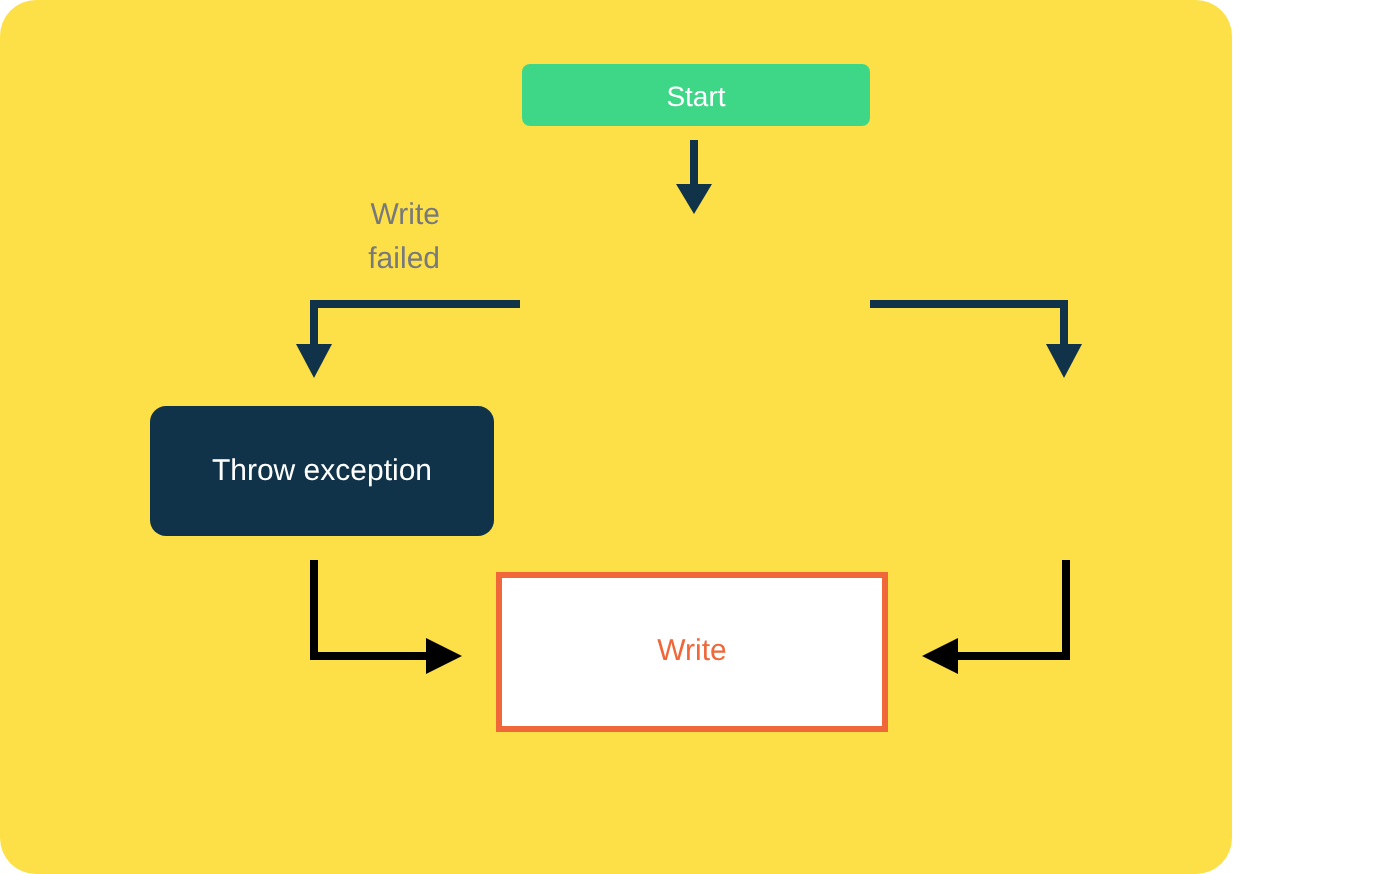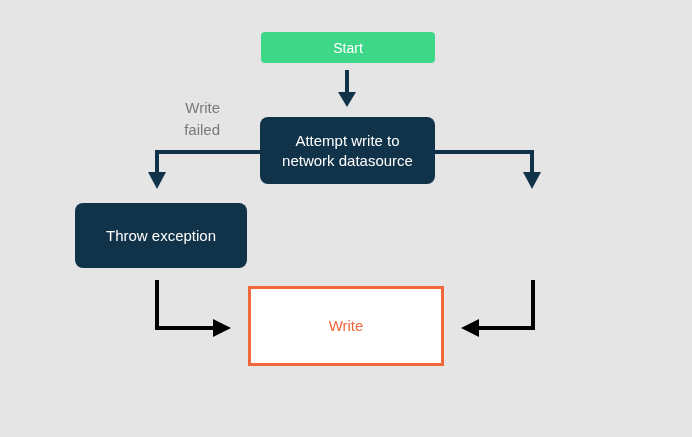--- a/index.html
+++ b/index.html
@@ -2,24 +2,25 @@
 <html><head>
 <meta charset="utf-8">
 <style>
   html, body { margin: 0; padding: 0; }
   body {
     font-family: "Liberation Sans", sans-serif;
     background: #ffffff;
   }
   .canvas {
     position: relative;
-    width: 692px;
+    width: 616px;
     height: 437px;
-    background: #e5e5e5;
+    background: #fde047;
     overflow: hidden;
+    border-radius: 18px;
   }
   .arrow-layer {
     position: absolute;
     left: 0; top: 0;
     width: 692px; height: 437px;
   }
   .node {
     position: absolute;
     display: flex;
     align-items: center;
@@ -101,23 +102,20 @@
     <g>
       <path d="M533,280 L533,328 L478,328" fill="none" stroke-width="4" stroke="#000000"></path>
       <polygon points="479,319 479,337 461,328" fill="#000000"></polygon>
     </g>
   </svg>
 
   <div class="node node-start" style="background: rgb(62, 214, 135); color: rgb(255, 255, 255);">
     <span>Start</span>
   </div>
 
-  <div class="node node-attempt" style="background: rgb(17, 51, 74); color: rgb(255, 255, 255);">
-    <span>Attempt write to network datasource</span>
-  </div>
 
   <div class="edge-label edge-label-left" style="color: rgb(119, 121, 124);">Write failed</div>
 
 
   <div class="node node-throw" style="background: rgb(17, 51, 74); color: rgb(255, 255, 255);">
     <span>Throw exception</span>
   </div>
 
 
   <div class="node node-done" style="border-color: rgb(240, 104, 58); color: rgb(240, 104, 58);">

